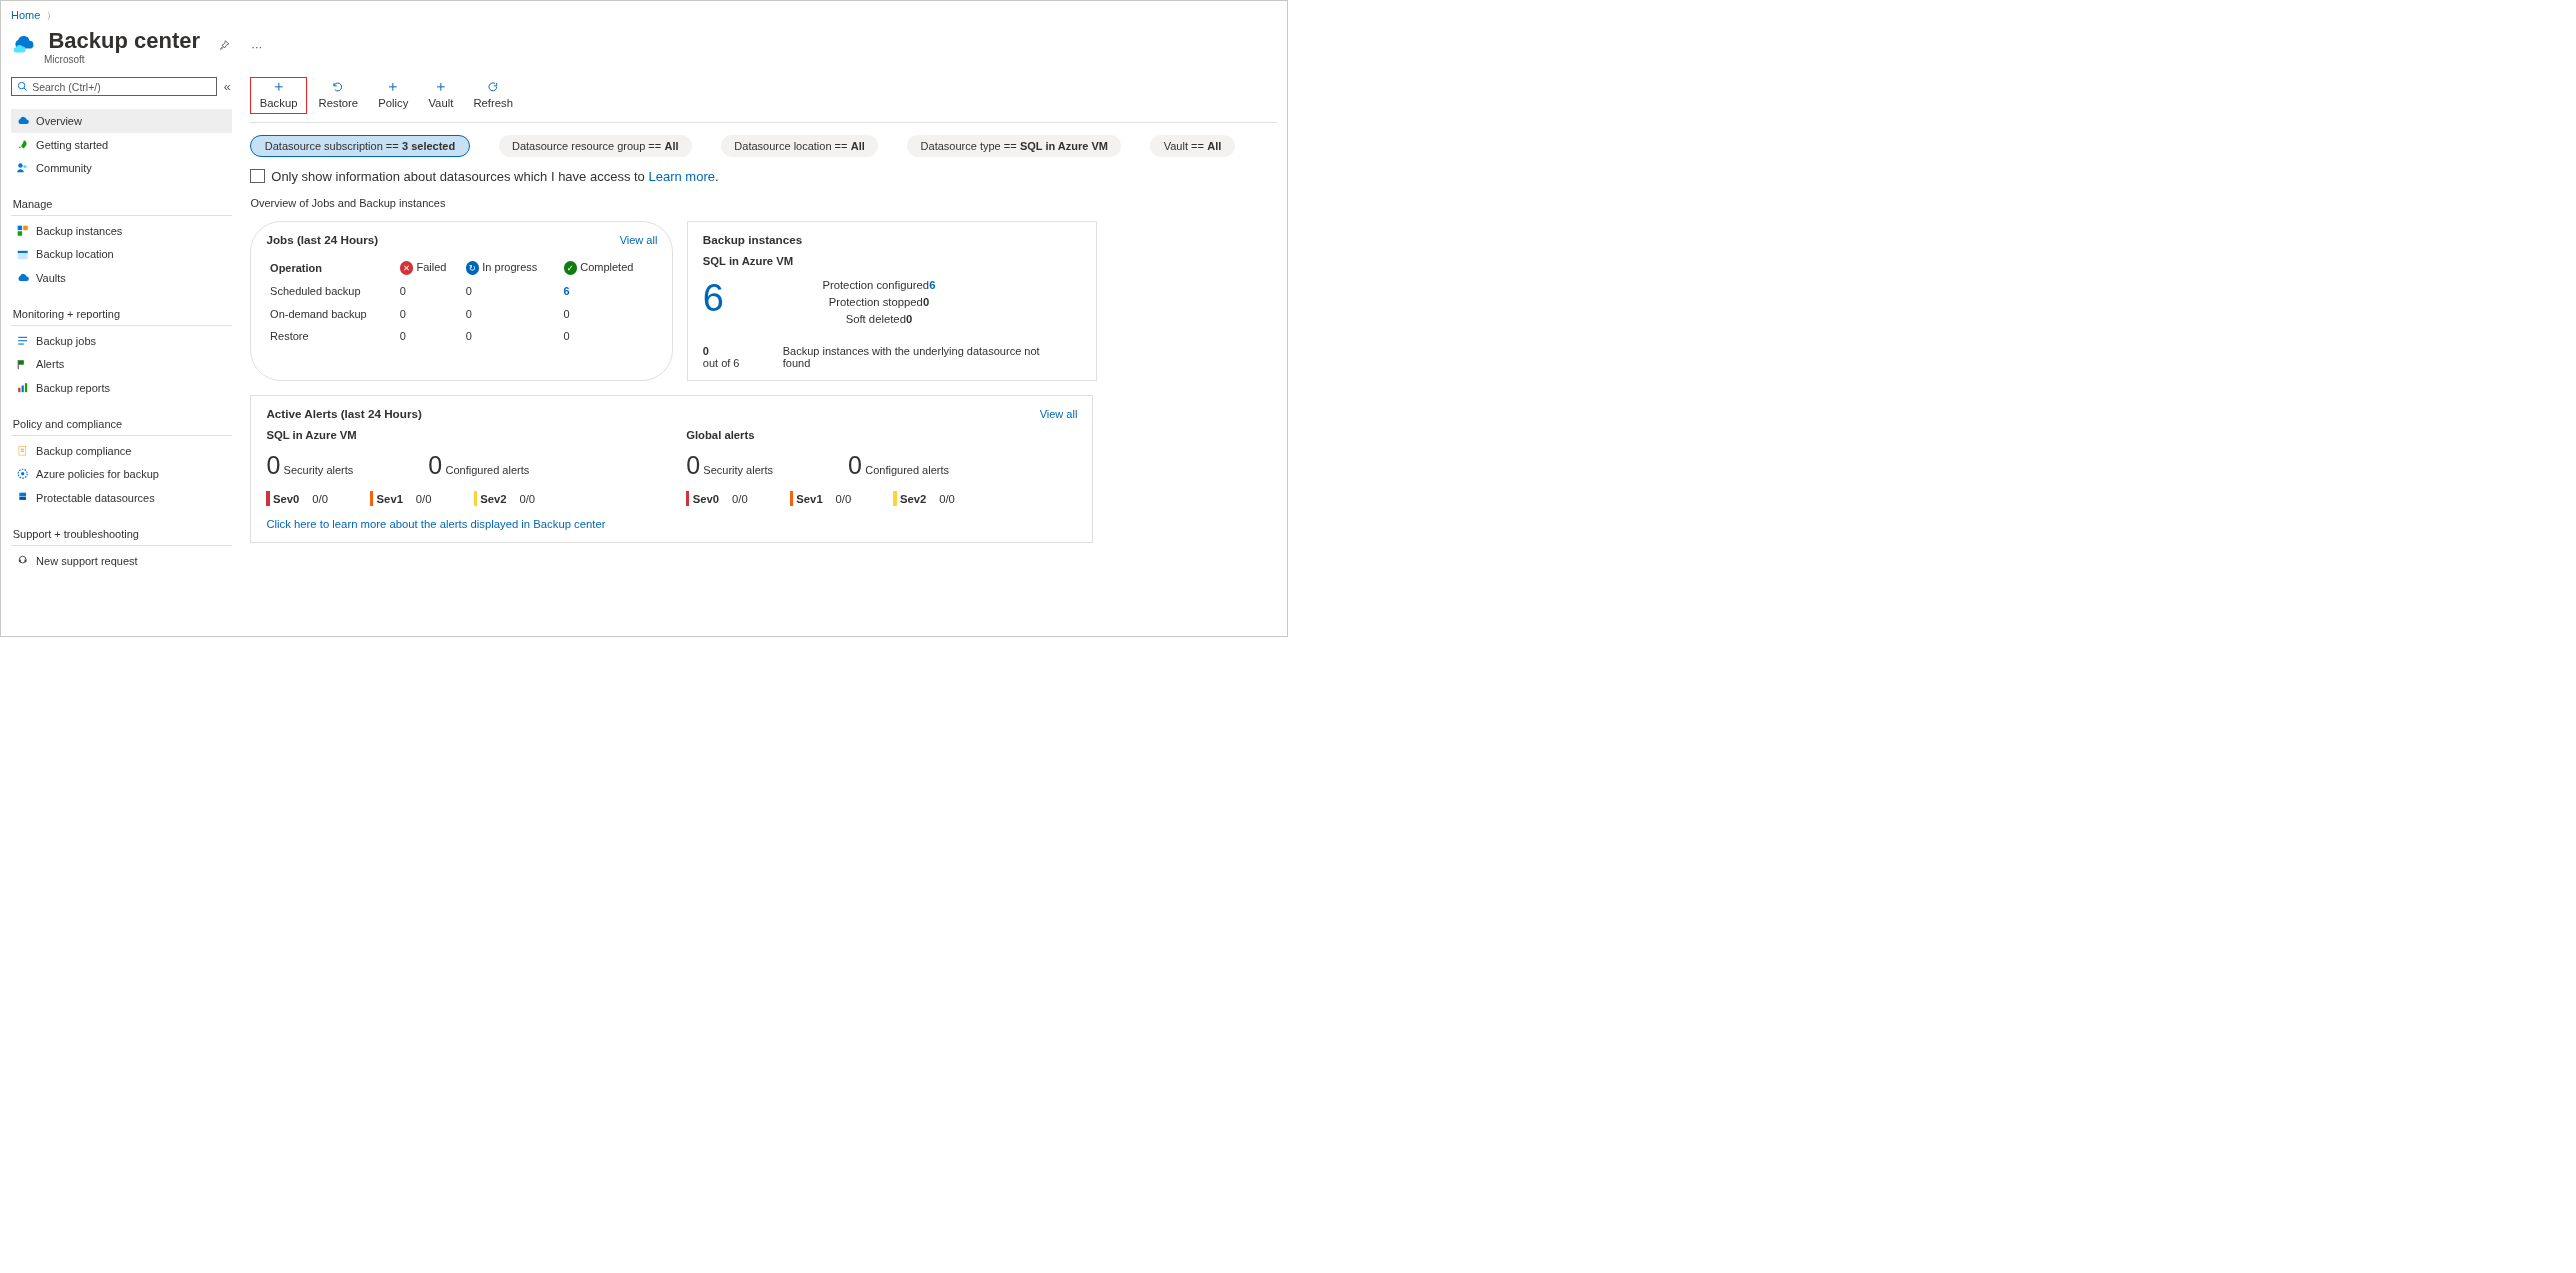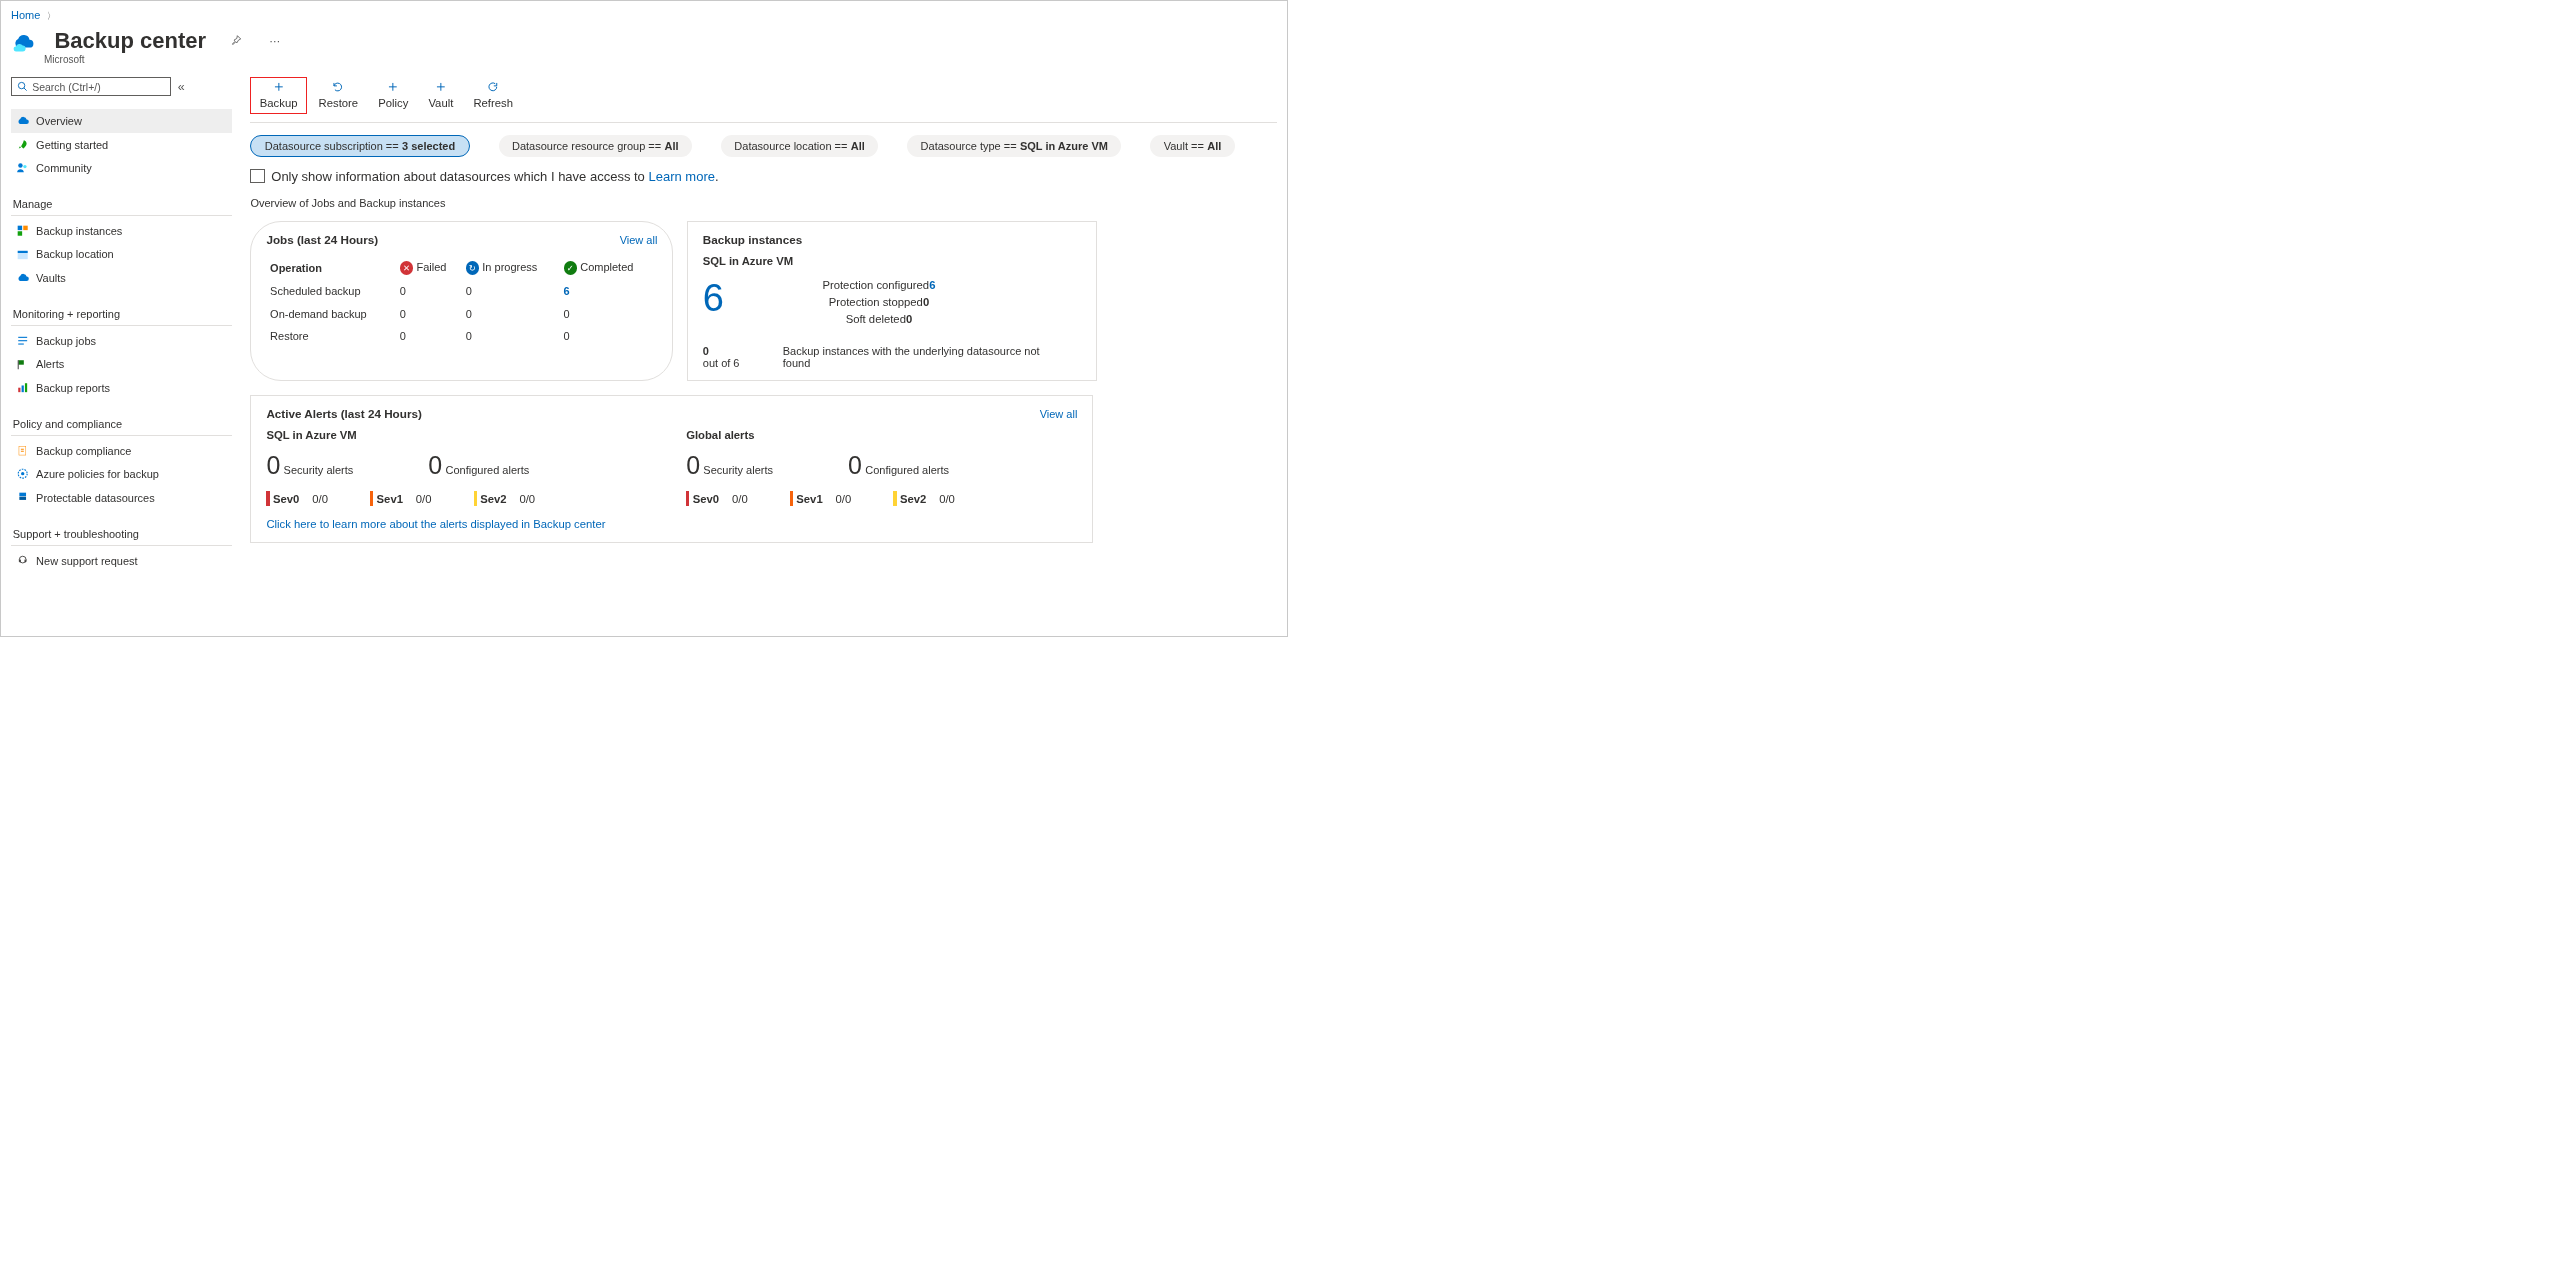--- a/index.html
+++ b/index.html
@@ -3,29 +3,29 @@
 <meta charset="utf-8">
 <style>
   * { box-sizing: border-box; margin: 0; padding: 0; }
   body { font-family: 'Segoe UI', Arial, sans-serif; font-size: 11px; color: #323130; background: #fff; }
   .frame { border: 1.7px solid #c8c8c8; padding: 8.4px 10px; width: 1288px; height: 637px; position: relative; overflow:hidden;}
   
   .breadcrumb { font-size: 11px; margin-bottom: 5px;}
   .breadcrumb a { color: #0067b8; text-decoration: none; }
   .breadcrumb .sep { color: #555; font-size:9.2px; margin-left:3.3px;}
   
-  .title-row { display:flex; align-items:center; gap:20px; margin-bottom:0px;}
+  .title-row { display:flex; align-items:flex-end; gap:14px; margin-bottom:0px;}
   .svc-icon { width:23.4px; display:inline-flex;}
   .page-title { font-size: 22px; font-weight:600; }
   .pin-icon, .more-icon { color:#555; cursor:pointer; padding:0 3.3px;}
   .subtitle { font-size:10px; color:#555; margin-left:33px; margin-bottom:11.7px;}
   
   .body-row { display:flex; }
   .sidebar { width:221px; flex:0 0 221px; }
-  .searchbox { display:flex; align-items:center; border:0.8px solid #605e5c; padding:2.5px 5px; width:160px; font-size:10.5px; color:#555;}
+  .searchbox { display:flex; align-items:center; border:0.8px solid #605e5c; padding:2.5px 5px; width:206px; font-size:10.5px; color:#555;}
   .searchbox svg { margin-right:4.2px;}
   .searchrow { display:flex; align-items:center; gap:6.7px;}
   .collapse-icon { color:#555; cursor:pointer; font-size:12.5px;}
   
   .nav-group { margin-top:13.4px;}
   .nav-heading { font-weight:400; font-size:11px; color:#323130; padding:5px 1.7px; }
   .nav-heading.bordered { border-bottom:0.8px solid #e1dfdd; margin-bottom:3.3px;}
   .nav-item { display:flex; align-items:center; gap:6.7px; padding:5px 5px; font-size:11px; color:#323130; cursor:pointer;}
   .nav-item.active { background:#eeeeee;}
   .nav-icon { width:13.4px; height:13.4px; display:inline-flex; align-items:center; justify-content:center;}

